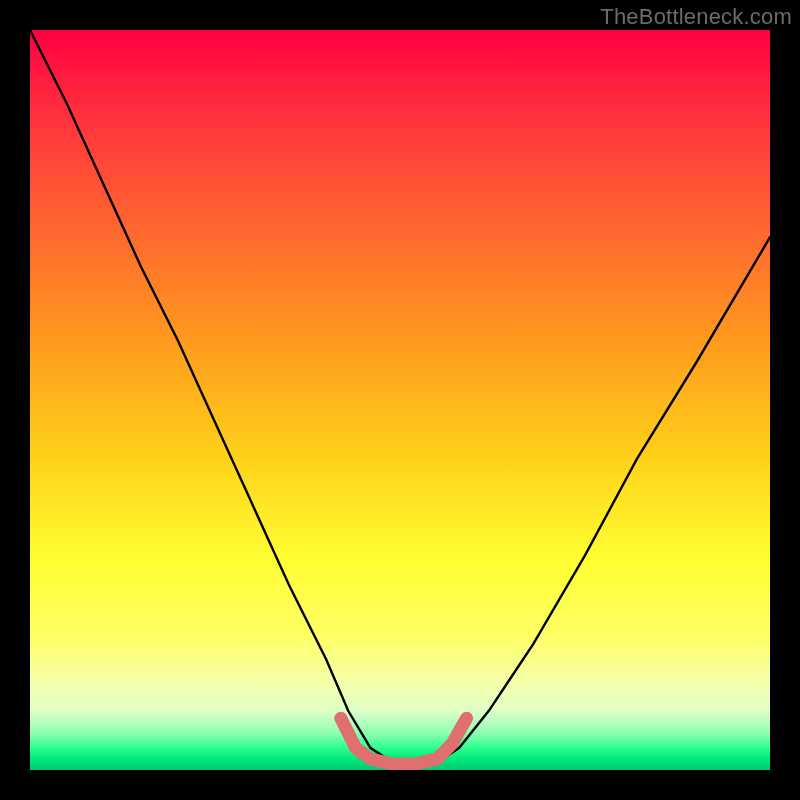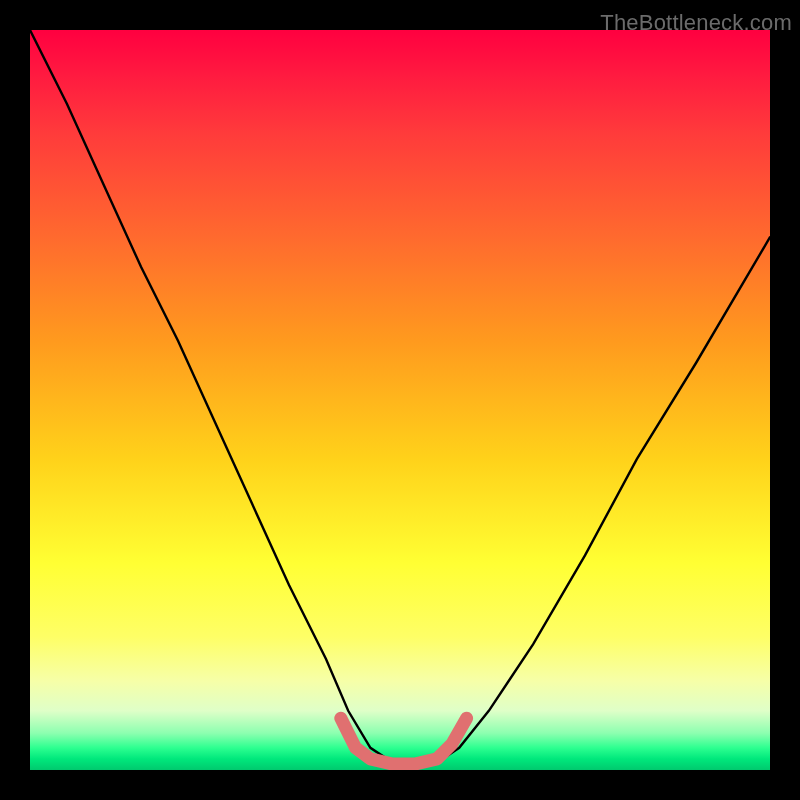--- a/index.html
+++ b/index.html
@@ -42,21 +42,21 @@
       #f6ffa8 88%,
       #dfffc8 92%,
       #8dffb0 95%,
       #2dff90 97%,
       #00e87c 98.5%,
       #00c96e 100%
     );
   }
   .watermark {
     position: absolute;
-    top: 10px;
+    top: 4px;
     right: 8px;
     color: #6b6b6b;
     font-size: 22px;
     font-weight: 500;
     letter-spacing: 0.2px;
     user-select: none;
   }
   svg.curve {
     position: absolute;
     inset: 0;

